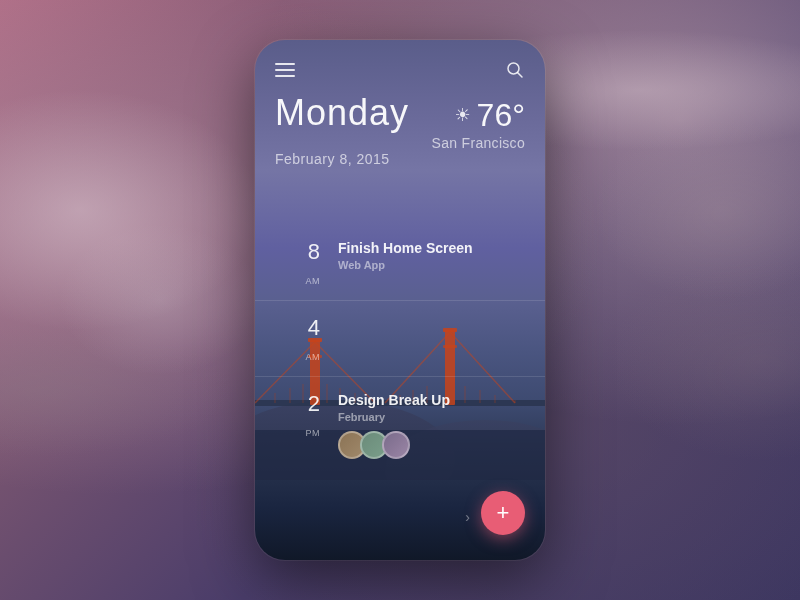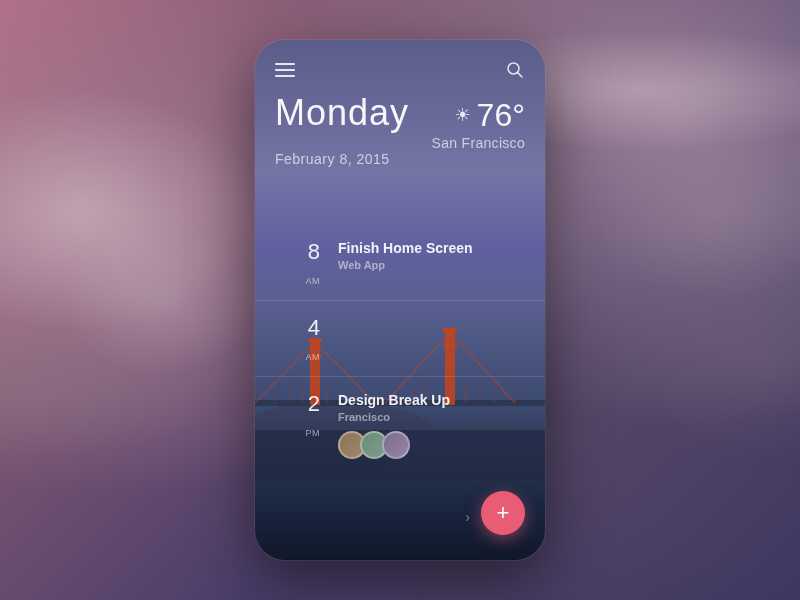--- a/index.html
+++ b/index.html
@@ -420,21 +420,21 @@
         </div>
       </div>
 
       <div class="event-item">
         <div class="time-block">
           <span class="hour">2</span>
           <span class="ampm">PM</span>
         </div>
         <div class="event-details">
           <div class="event-title">Design Break Up</div>
-          <div class="event-subtitle">Francisco</div>
+          <div class="event-subtitle">February</div>
           <div class="event-avatars">
             <div class="avatar-circle avatar-1">
               
             </div>
             <div class="avatar-circle avatar-2">
               
             </div>
             <div class="avatar-circle avatar-3">
               
             </div>

